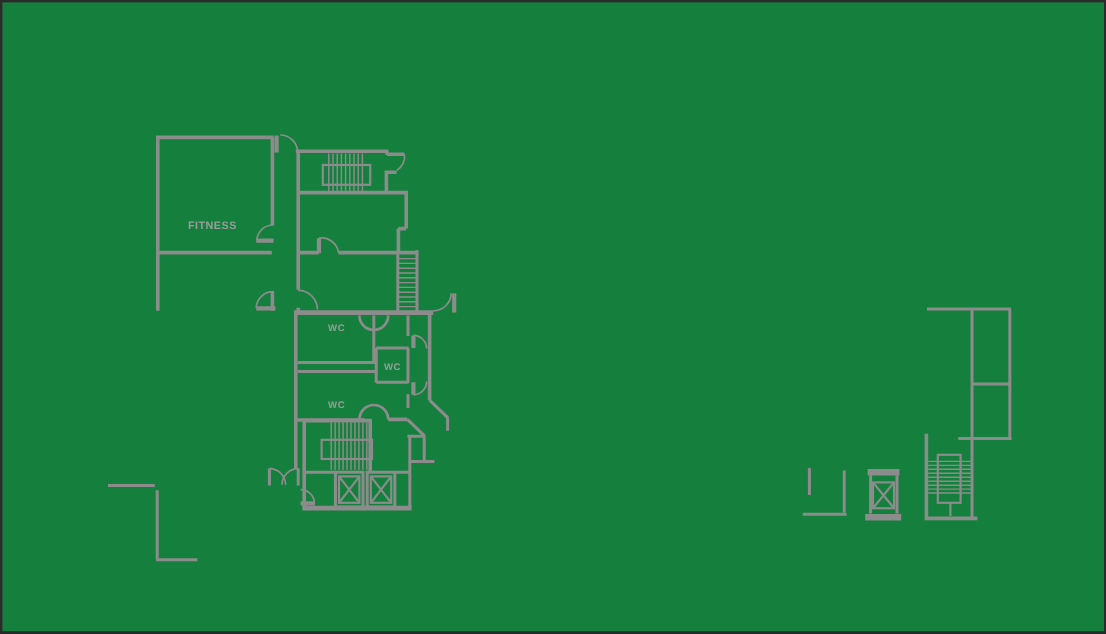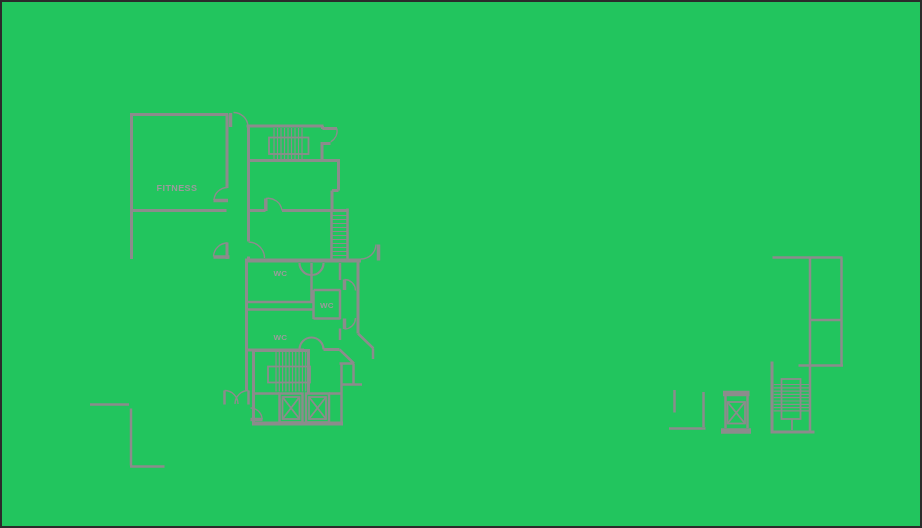--- a/index.html
+++ b/index.html
@@ -1,19 +1,19 @@
 <!DOCTYPE html>
 <html><head>
 <meta charset="utf-8">
 <style>
   html,body{margin:0;padding:0;background:#000;}
   .screen{
     position:relative;
     width:918px;height:524px;
-    background:#22c55e;
+    background:#15803d;
     border:2px solid #2b2b2b;
     overflow:hidden;
     font-family:"Liberation Sans", sans-serif;
   }
   svg{position:absolute;left:0;top:0;display:block;}
   .wall      {stroke:#8c8c8c;stroke-width:3;  fill:none;}
   .wall-med  {stroke:#8c8c8c;stroke-width:2.5;fill:none;}
   .wall-thick{stroke:#8c8c8c;stroke-width:4;  fill:none;}
   .wall-xtra {stroke:#8c8c8c;stroke-width:5.5;fill:none;}
   .tread     {stroke:#8c8c8c;stroke-width:1.2;fill:none;}

